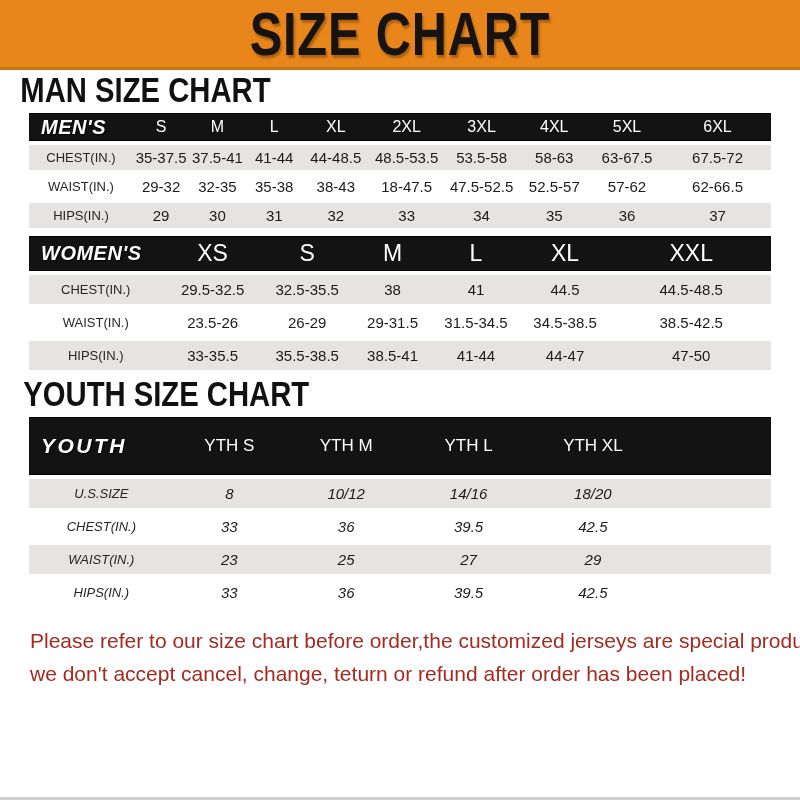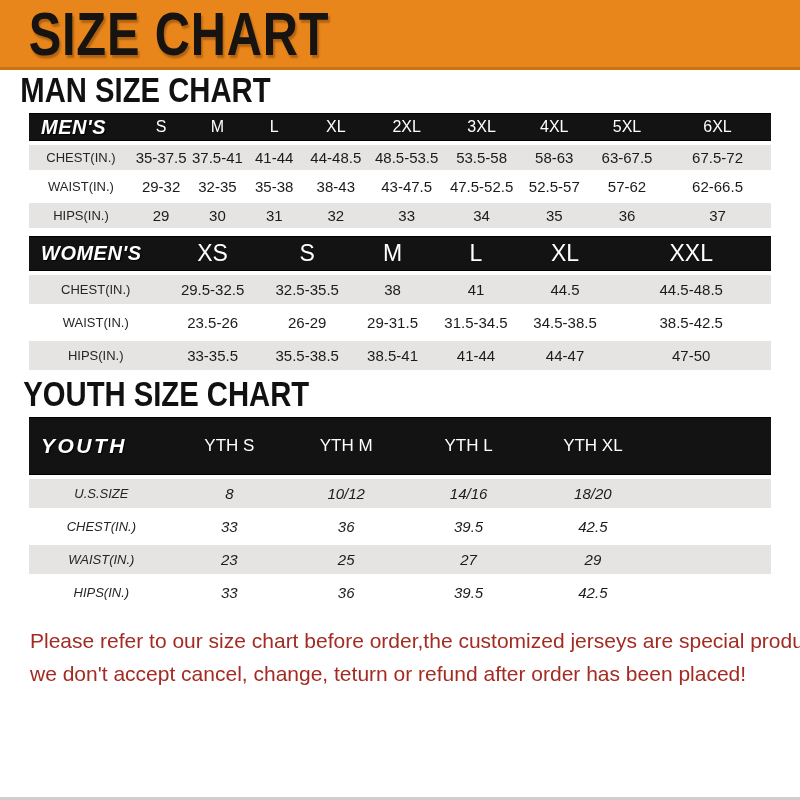--- a/index.html
+++ b/index.html
@@ -11,21 +11,21 @@
     background: #ffffff;
     border-bottom: 3px solid #d2cccd;
     overflow: hidden;
   }
 
   
   .banner {
     height: 70px;
     background: var(--banner-bg, #E8861C);
     border-bottom: 3px solid #c97513;
-    display: flex; align-items: center; justify-content: flex-start;
+    display: flex; align-items: center; justify-content: center;
   }
   .banner-text {
     display: inline-block;
     font-size: 58px; font-weight: bold; color: #171310;
     letter-spacing: 1px;
     transform: scale(0.84, 1.04);
     text-shadow: 2px 3px 2px rgba(90,45,0,0.40);
     white-space: nowrap;
   }
 
@@ -148,21 +148,21 @@
             <td class="val">58-63</td>
             <td class="val">63-67.5</td>
             <td class="val">67.5-72</td>
           </tr>
           <tr>
             <td class="rlabel">WAIST(IN.)</td>
             <td class="val">29-32</td>
             <td class="val">32-35</td>
             <td class="val">35-38</td>
             <td class="val">38-43</td>
-            <td class="val">43-47.5</td>
+            <td class="val">18-47.5</td>
             <td class="val">47.5-52.5</td>
             <td class="val">52.5-57</td>
             <td class="val">57-62</td>
             <td class="val">62-66.5</td>
           </tr>
           <tr>
             <td class="rlabel">HIPS(IN.)</td>
             <td class="val">29</td>
             <td class="val">30</td>
             <td class="val">31</td>

